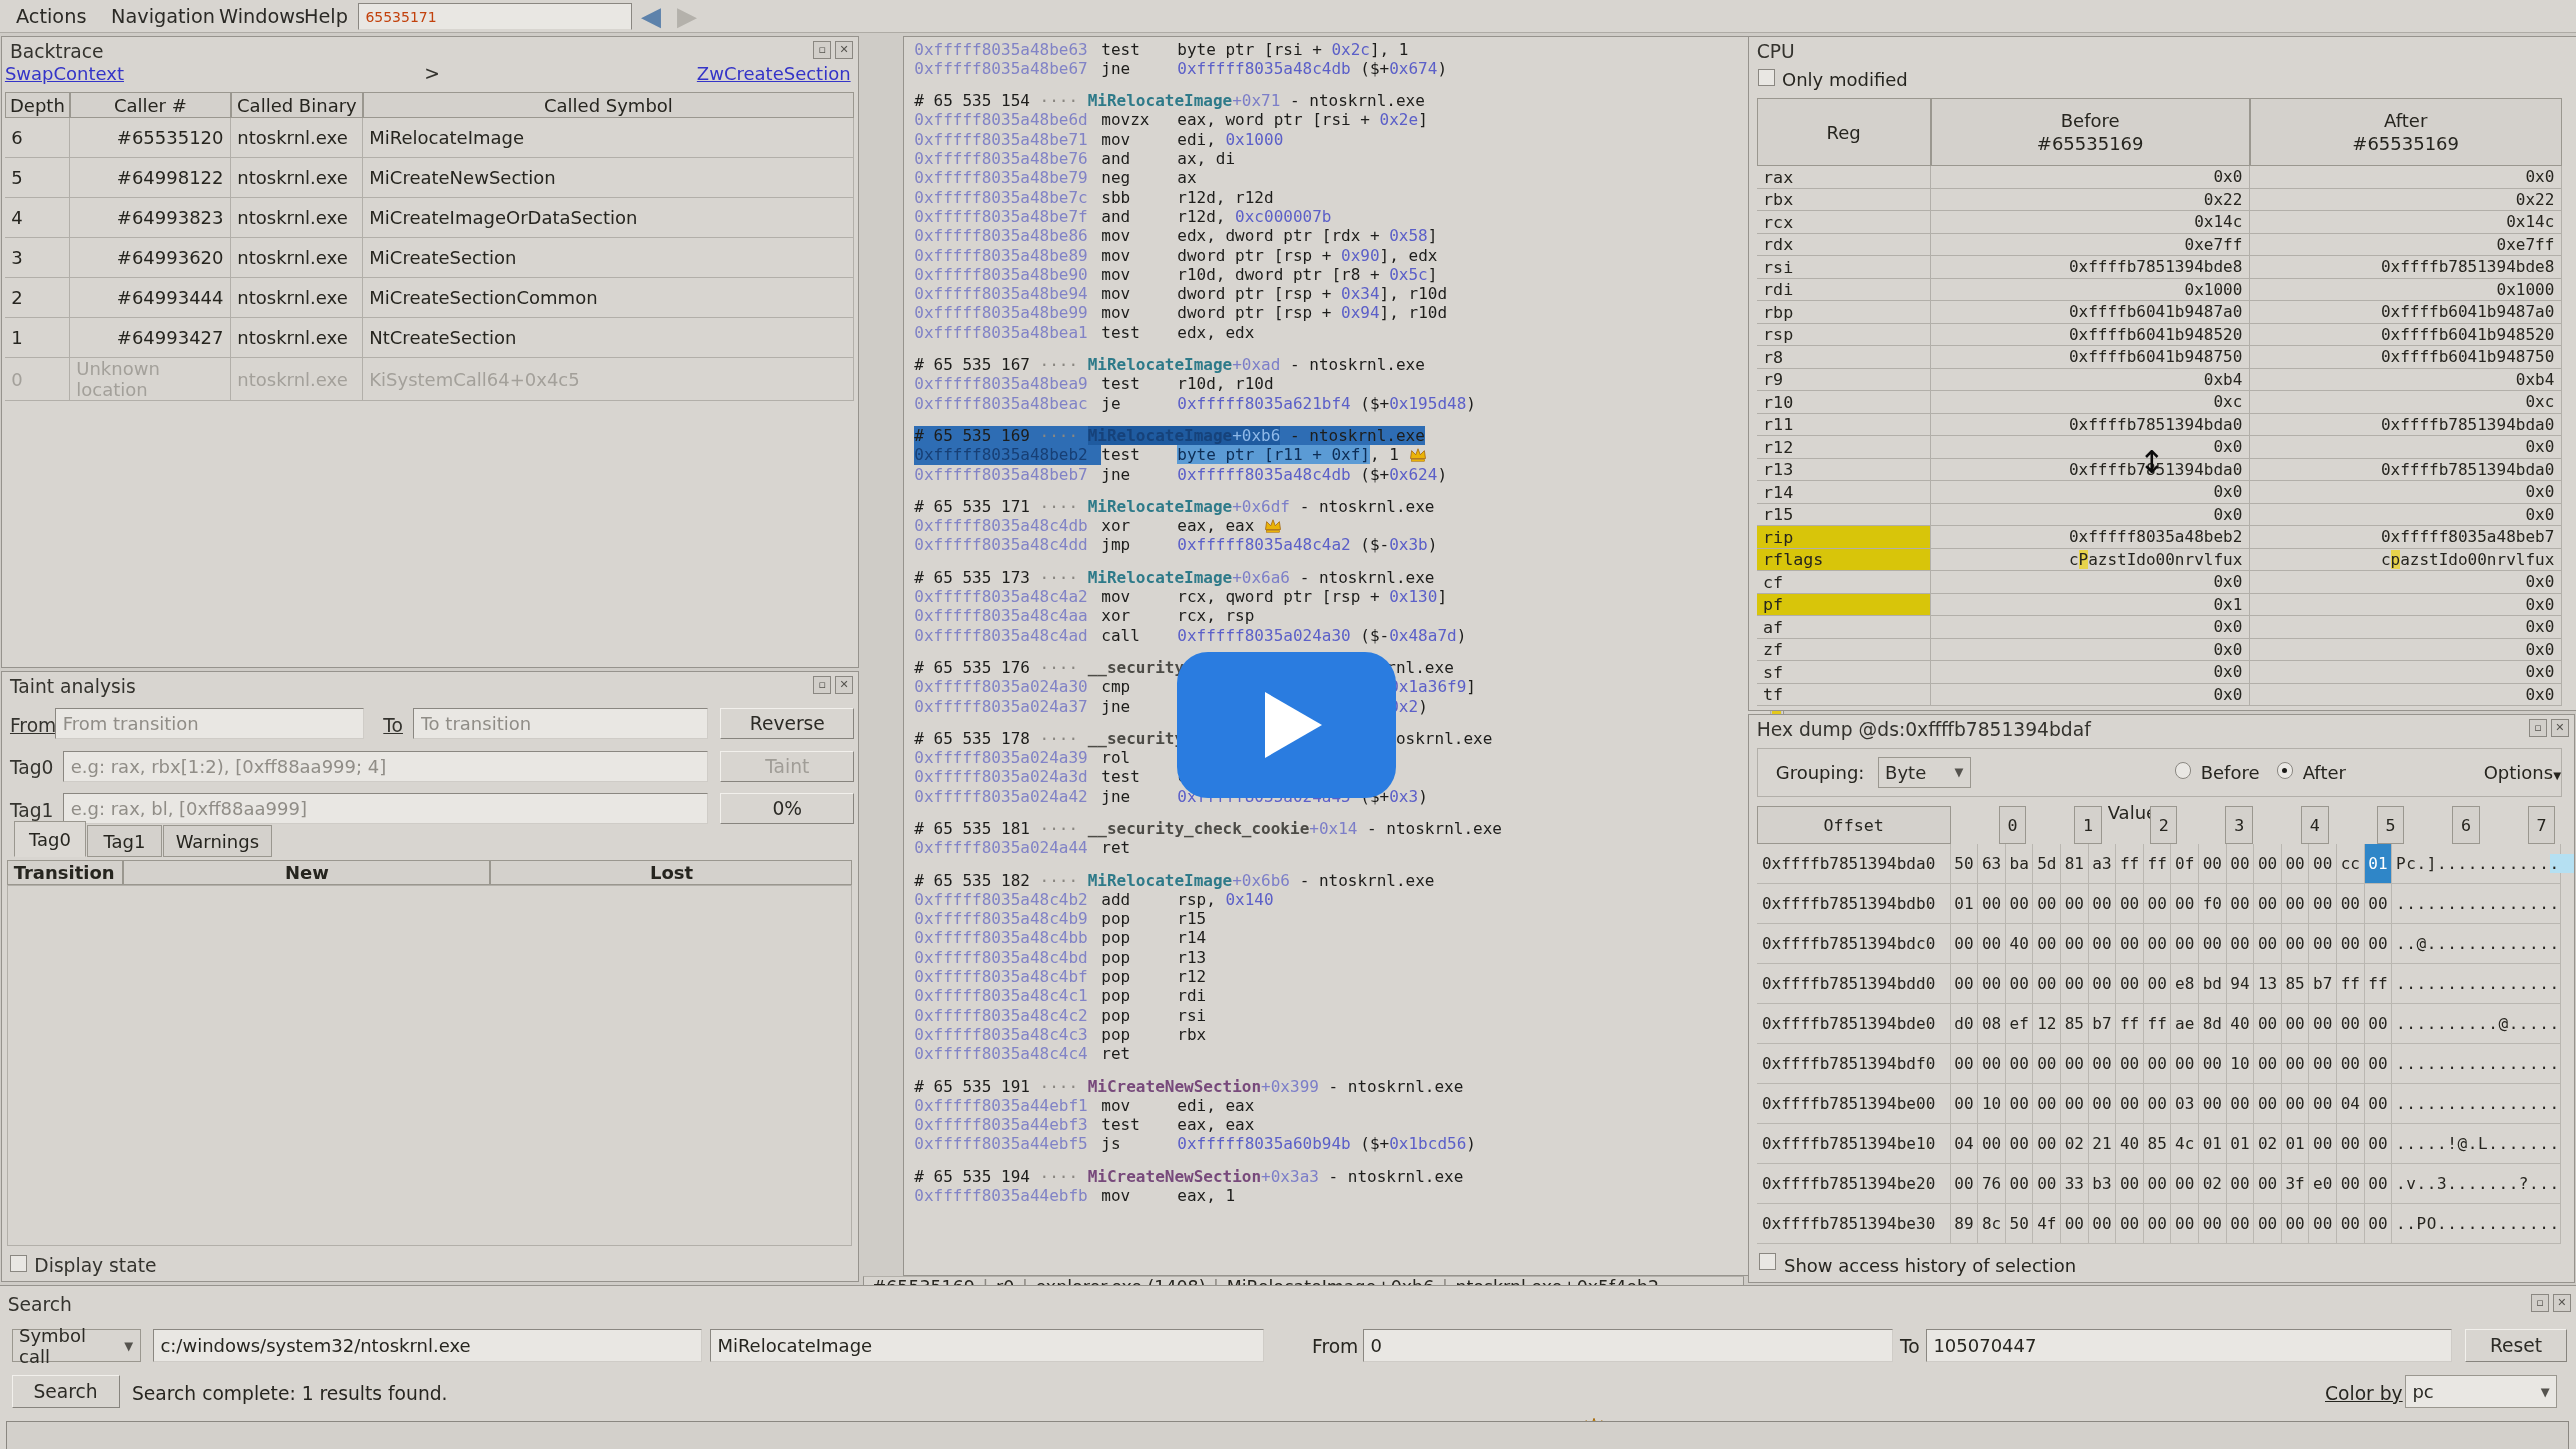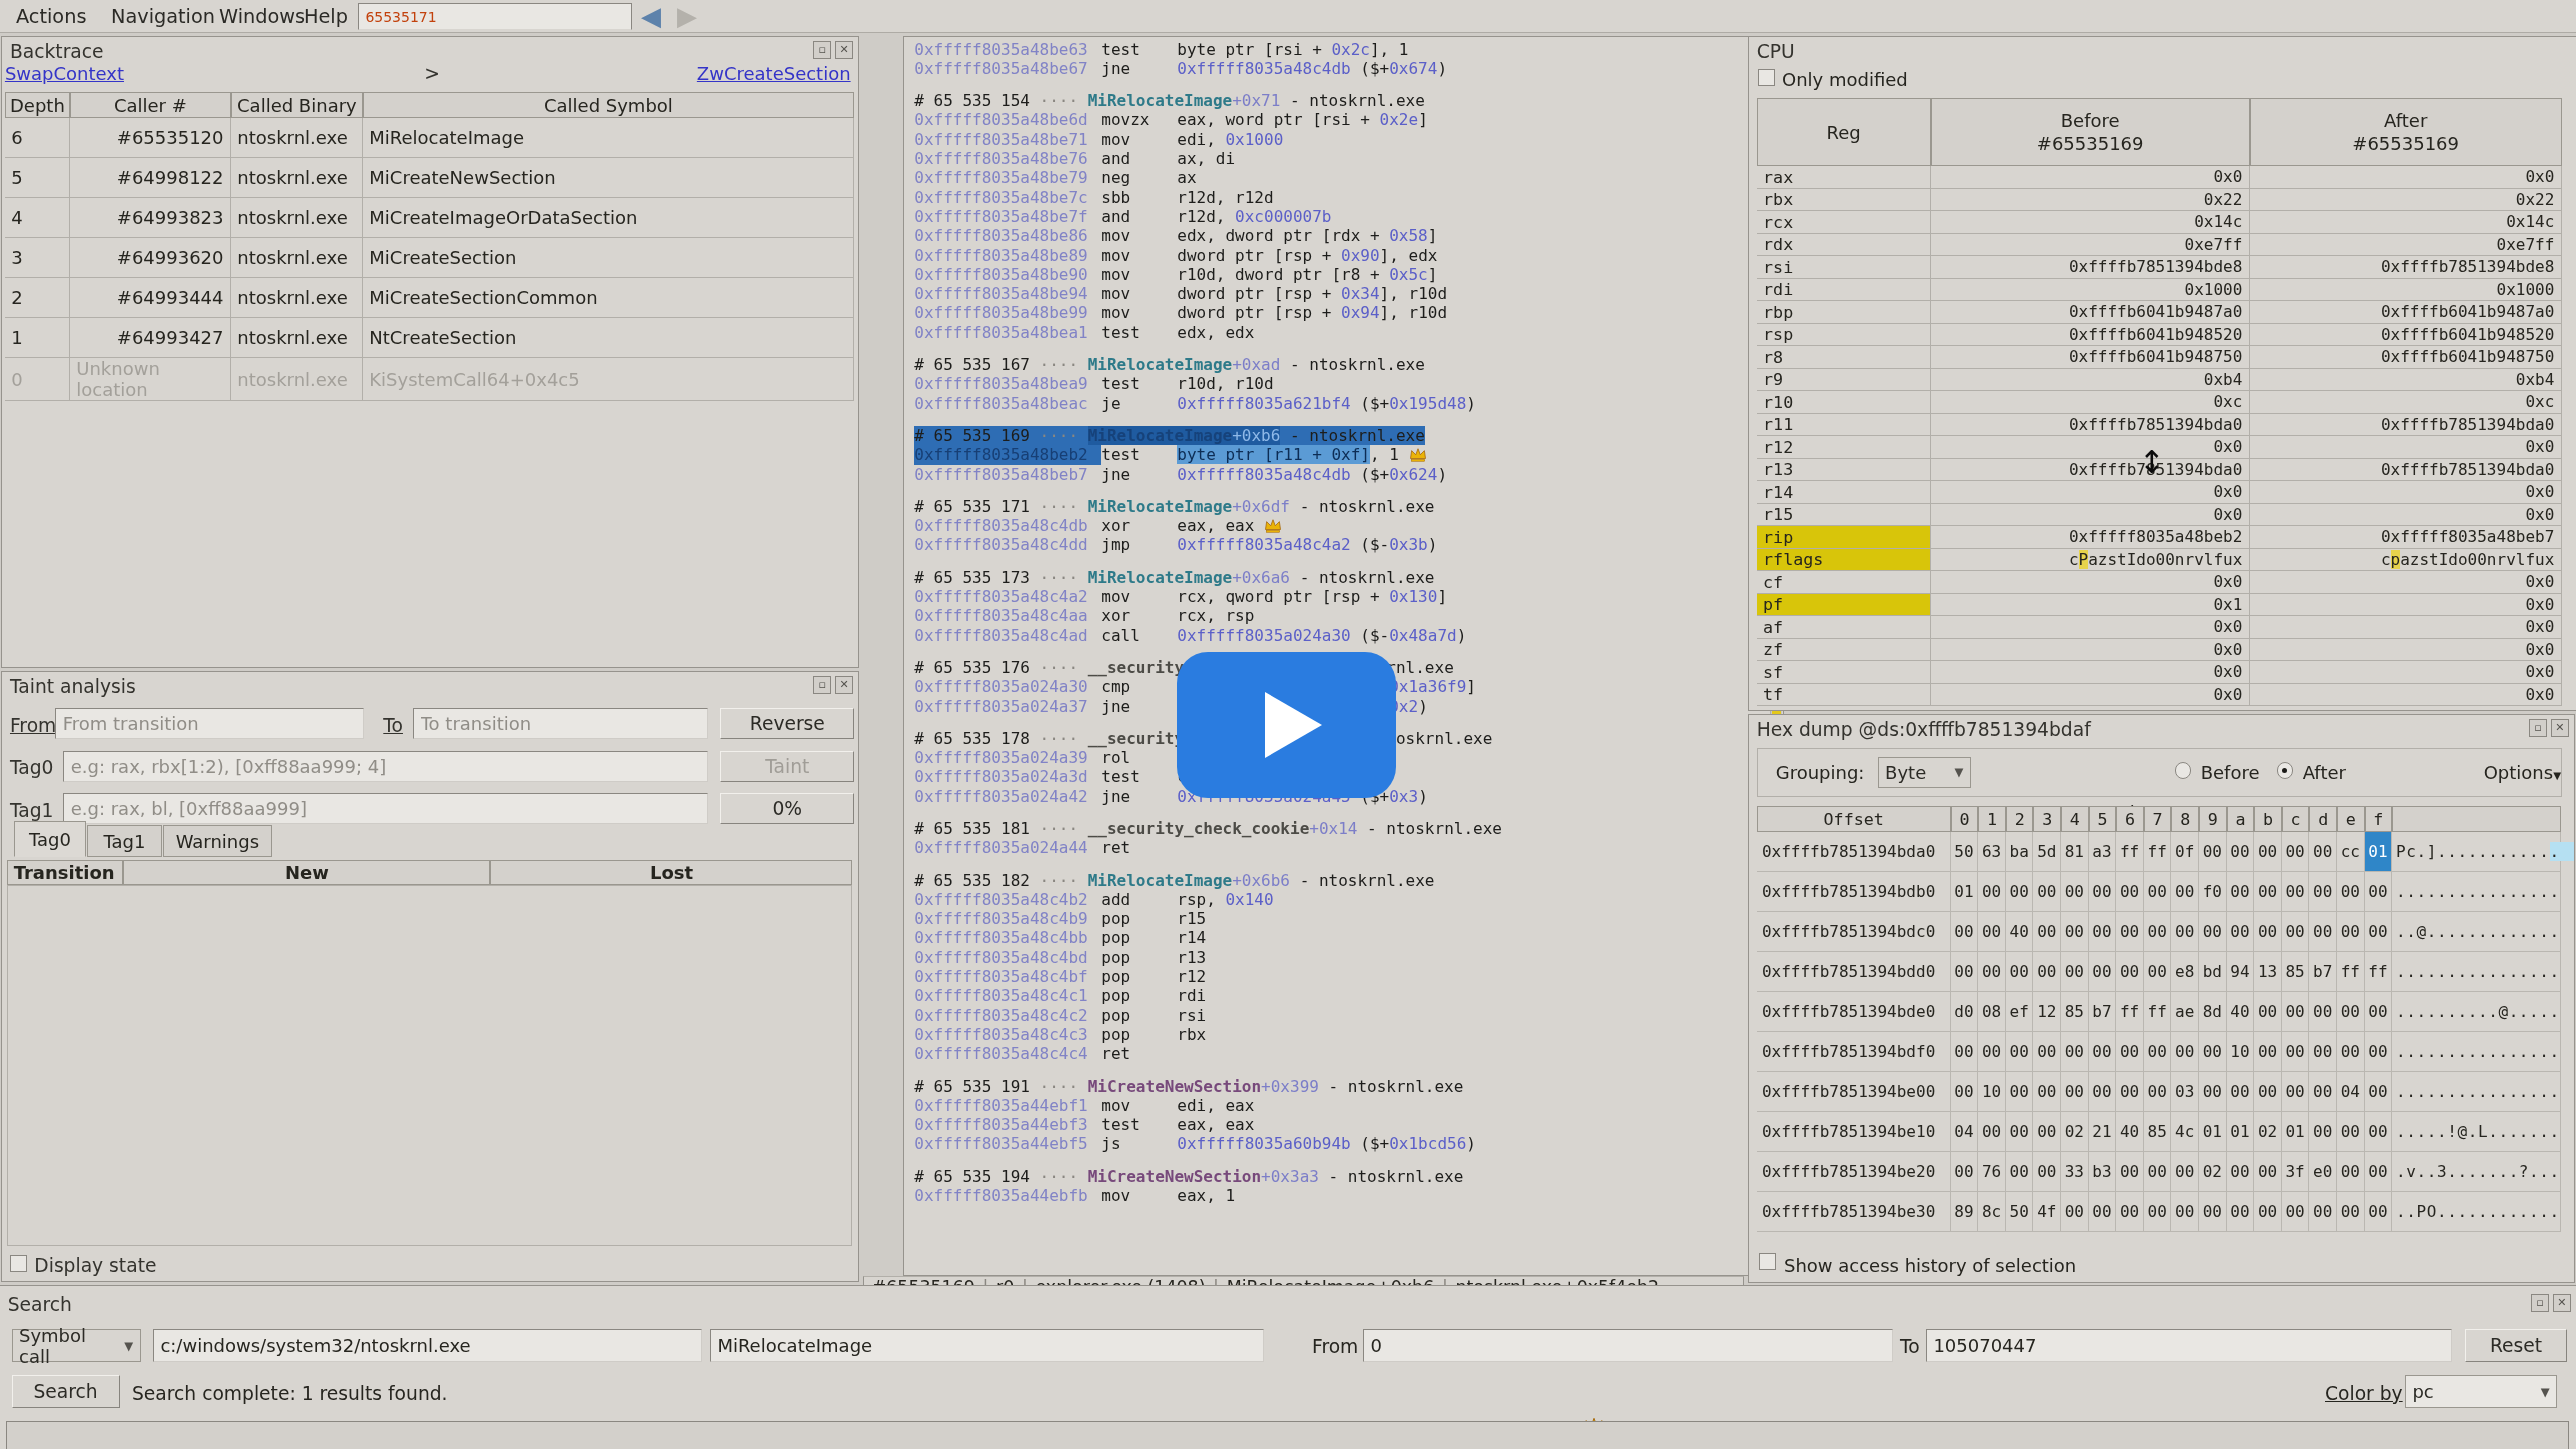--- a/index.html
+++ b/index.html
@@ -92,21 +92,21 @@
   .cpu-row .yc { background:#e7d34b; }
   #cpu-scroll { position:absolute; right:3.9px; top:61px; width:13px; bottom:3.9px; background:#cbc8c3; border:0.6px solid #b2afa9; font-size:9px; color:#55534e; text-align:center; }
   #cpu-scroll .up { position:absolute; top:1.3px; left:0; right:0; }
   #cpu-scroll .dn { position:absolute; bottom:1.3px; left:0; right:0; }
   #cursor { position:absolute; font-size:31px; color:#0c0c0c; z-index:40; }
 
   
   #hexdump { left:1748px; top:714px; width:827px; height:569px; overflow:hidden; }
   #hex-controls { position:absolute; left:7.7px; top:33px; width:805px; height:49px; border:0.6px solid #b2afa9; background:#d8d5d0; font-size:18px; }
   #hex-table { position:absolute; left:7.7px; top:91px; width:805px; }
-  .hex-hdr { display:grid; grid-template-columns:194px repeat(16,27.6px) 169px; height:26px; }
+  .hex-hdr { display:grid; grid-template-columns:194px repeat(16,27.6px) 169px; height:38px;gap:48px; }
   .hex-hdr > div { background:#d4d1cc; border:0.6px solid #9a978f; font-family:"DejaVu Sans Mono","Liberation Mono",monospace; font-size:16.7px; display:flex; align-items:center; justify-content:center; }
   .hex-row { display:grid; grid-template-columns:194px repeat(16,27.6px) 169px; height:40px; }
   .hex-row > div { border-right:0.6px solid #bab7b1; border-bottom:0.6px solid #bab7b1; font-family:"DejaVu Sans Mono","Liberation Mono",monospace; font-size:16px; display:flex; align-items:center; justify-content:center; }
   .hex-row .hoff { justify-content:flex-start; padding-left:5.2px; }
   .hex-row .hascii { justify-content:flex-start; padding-left:3.9px; letter-spacing:0.6px; }
   .hex-row .bsel { background:#2f86c8; color:#ffffff; }
   .hex-row .ahl { background:#b5e0f2; }
 
   
   #search { left:0; top:1285px; width:2576px; height:165px; border-left:none; border-right:none; }

